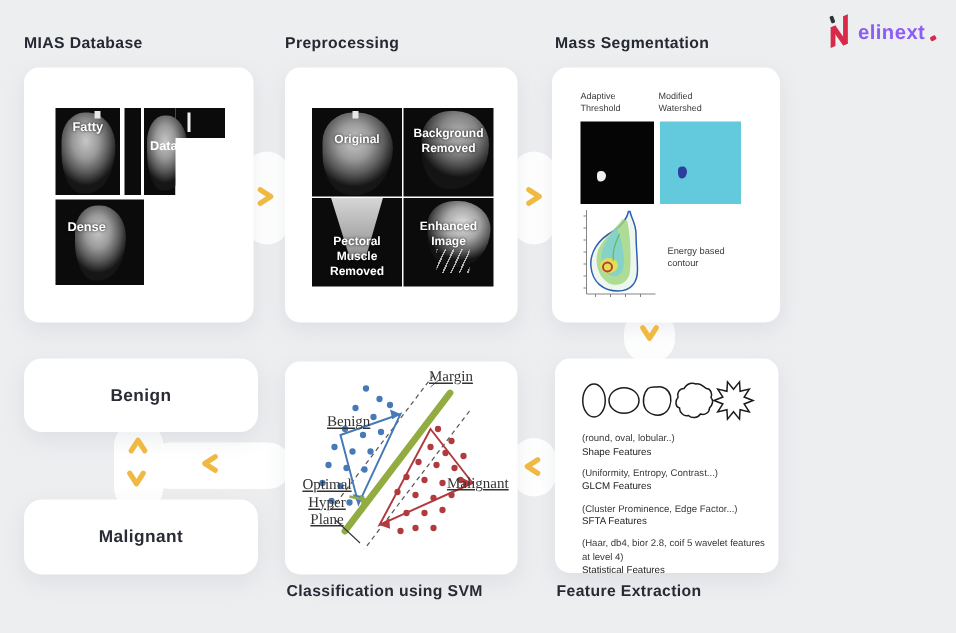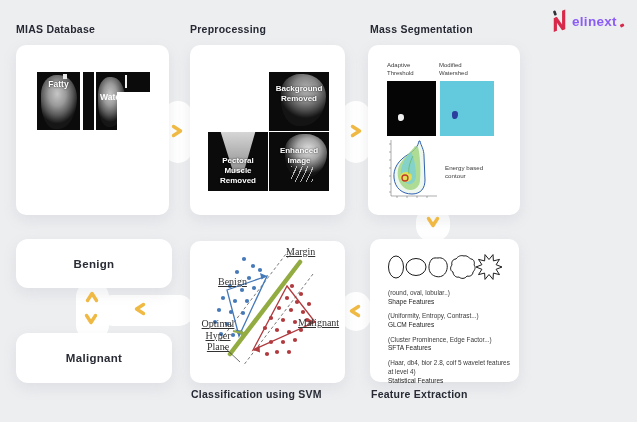--- a/index.html
+++ b/index.html
@@ -116,25 +116,34 @@
       <div class="abs" style="left:26px;top:2px;width:4px;height:5px;background:#e8e8e8;z-index:3;"></div>
       <div class="mlabel" style="top:7px;font-size:8.5px;">Fatty</div>
     </div>
     <div class="mammo" style="left:67px;top:27px;width:11px;height:58px;"></div>
     <div class="abs" style="left:80px;top:27px;width:54px;height:58px;overflow:hidden;">
       <div class="abs" style="left:0;top:0;width:21px;height:58px;background:#0b0b0b;z-index:1;"></div>
       <div class="abs" style="left:21px;top:0;width:33px;height:20px;background:#0b0b0b;z-index:1;"></div>
       <div class="breast" style="left:2px;top:5px;width:27px;height:50px;z-index:2;"></div>
       <div class="abs" style="left:29px;top:3px;width:2px;height:13px;background:#f2f2f2;z-index:2;"></div>
       <div class="abs" style="left:21px;top:20px;width:33px;height:38px;background:#ffffff;z-index:3;"></div>
-      <div class="abs" style="left:4px;top:20px;color:#fff;font-weight:700;font-size:8.5px;white-space:nowrap;z-index:4;">Watershed</div>
+      <div class="abs" style="left:4px;top:20px;color:#fff;font-weight:700;font-size:8.5px;white-space:nowrap;z-index:4;">Database</div>
+    </div>
+    <div class="mammo" style="left:21px;top:88px;width:59px;height:57px;">
+      <div class="breast" style="left:13px;top:4px;width:34px;height:50px;"></div>
+      <div class="mlabel" style="top:13px;text-align:left;padding-left:8px;font-size:8.5px;">Dense</div>
     </div>
   </div>
 
   <div class="card" style="left:190px;top:45px;width:155px;height:170px;">
+    <div class="mammo" style="left:18px;top:27px;width:60px;height:59px;">
+      <div class="breast" style="left:7px;top:3px;width:47px;height:55px;"></div>
+      <div class="abs" style="left:27px;top:2px;width:4px;height:5px;background:#e8e8e8;z-index:3;"></div>
+      <div class="mlabel" style="top:16px;">Original</div>
+    </div>
     <div class="mammo" style="left:79px;top:27px;width:60px;height:59px;">
       <div class="breast" style="left:12px;top:2px;width:45px;height:52px;background:radial-gradient(60% 55% at 55% 30%, #b2b2b2 0%, #858585 45%, #4a4a4a 75%, #141414 100%);"></div>
       <div class="mlabel" style="top:12px;">Background Removed</div>
     </div>
     <div class="mammo" style="left:18px;top:87px;width:60px;height:59px;">
       <div class="abs" style="left:6px;top:0;width:48px;height:40px;z-index:2;background:linear-gradient(#d6d6d6,#8f8f8f);clip-path:polygon(14% 0,86% 0,62% 100%,40% 100%);"></div>
       <div class="mlabel" style="top:24px;">Pectoral Muscle Removed</div>
     </div>
     <div class="mammo" style="left:79px;top:87px;width:60px;height:59px;">
       <div class="breast" style="left:16px;top:2px;width:42px;height:44px;background:radial-gradient(60% 55% at 55% 35%, #e0e0e0 0%, #a8a8a8 45%, #5c5c5c 75%, #141414 100%);"></div>

